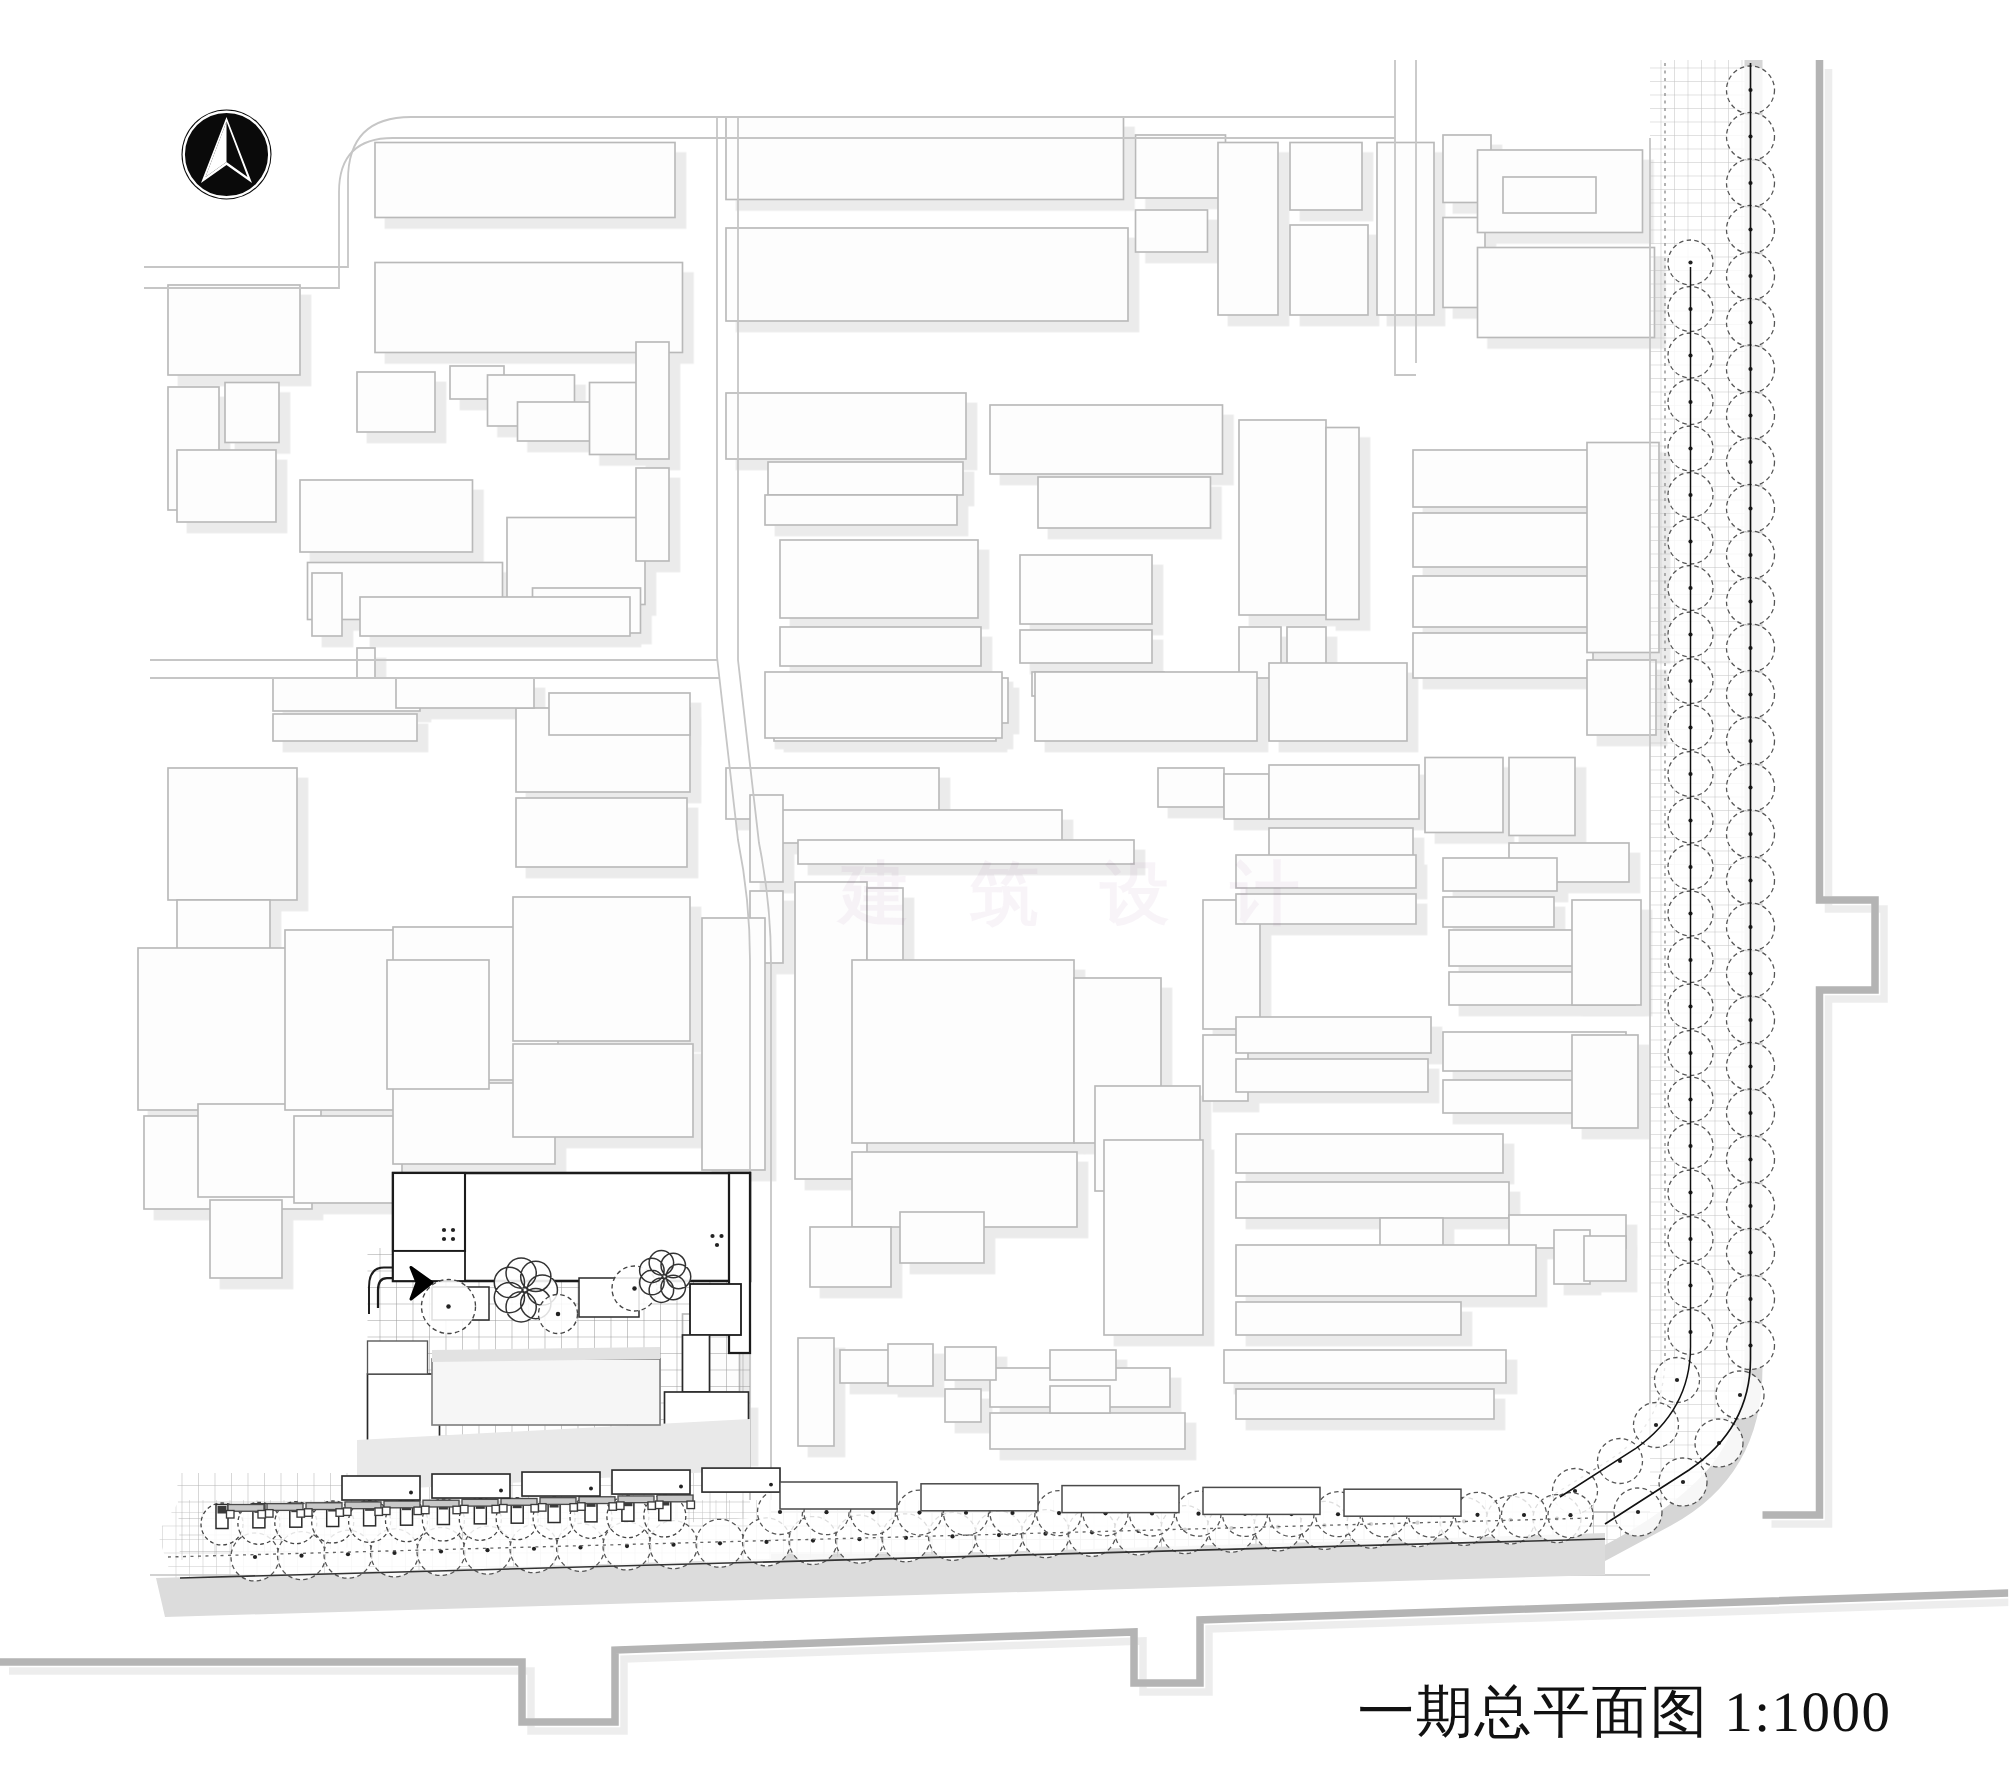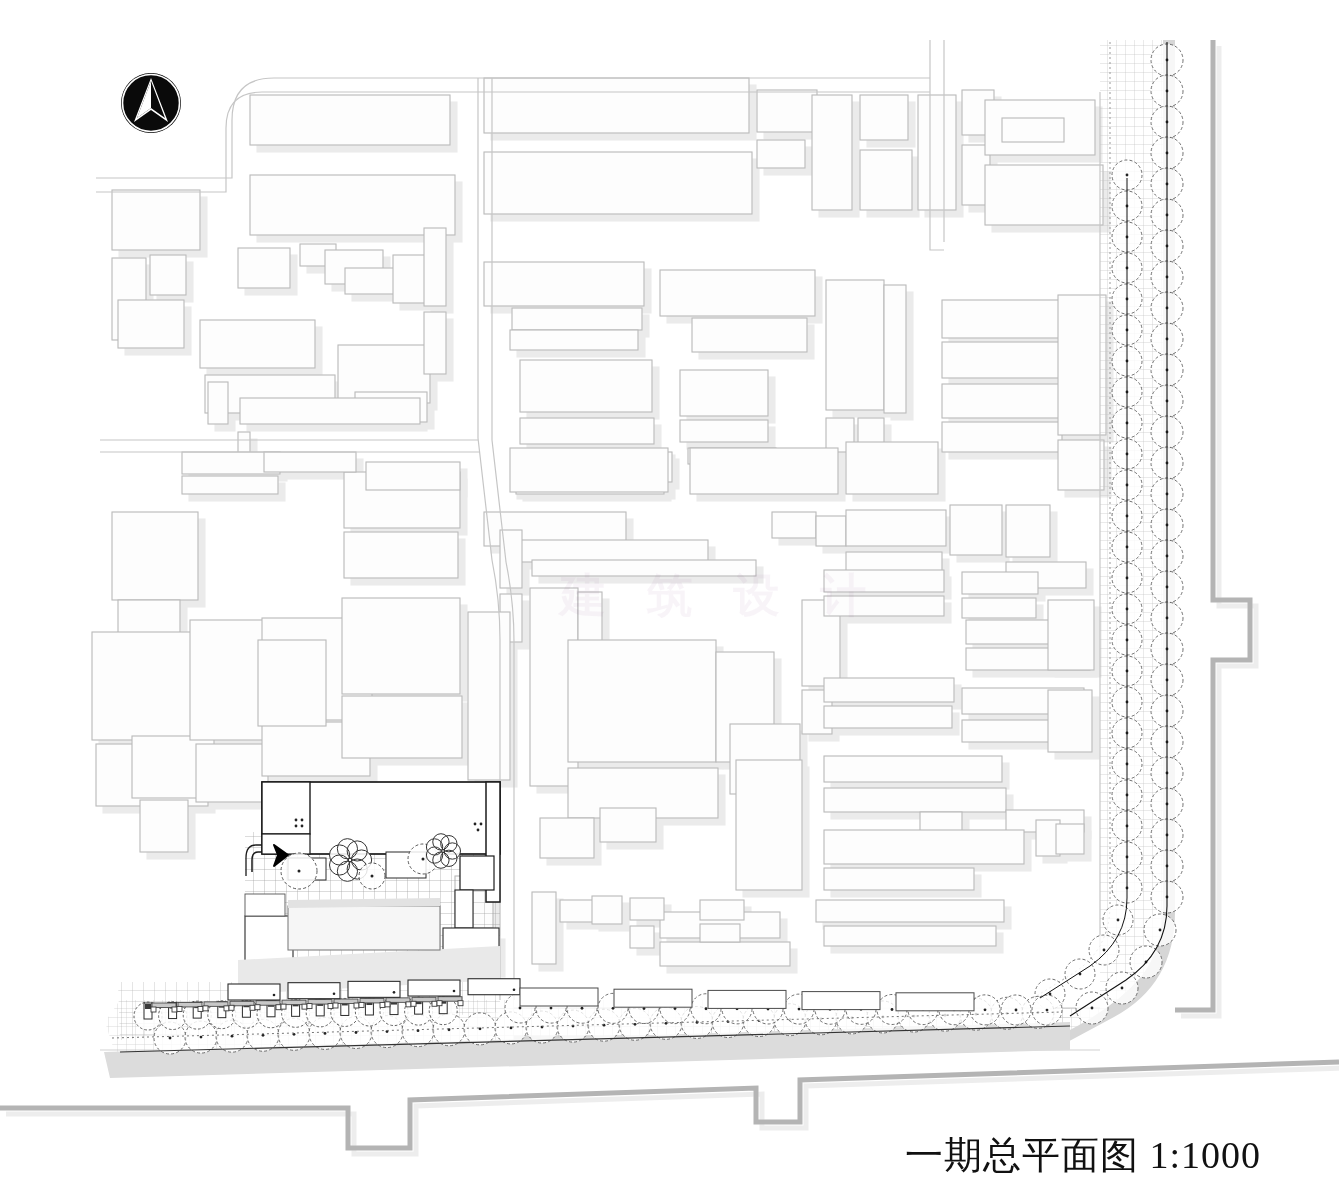--- a/index.html
+++ b/index.html
@@ -21,21 +21,21 @@
     position: absolute;
     left: 0;
     top: 0;
     width: 1339px;
     height: 1189px;
   }
   
   #plan-title {
     position: absolute;
     right: 78px;
-    bottom: 15px;
+    bottom: 28px;
     font-size: 38px;
     line-height: 1;
     letter-spacing: 1px;
     color: #111111;
     white-space: nowrap;
     font-weight: 400;
   }
   
   #watermark {
     position: absolute;

